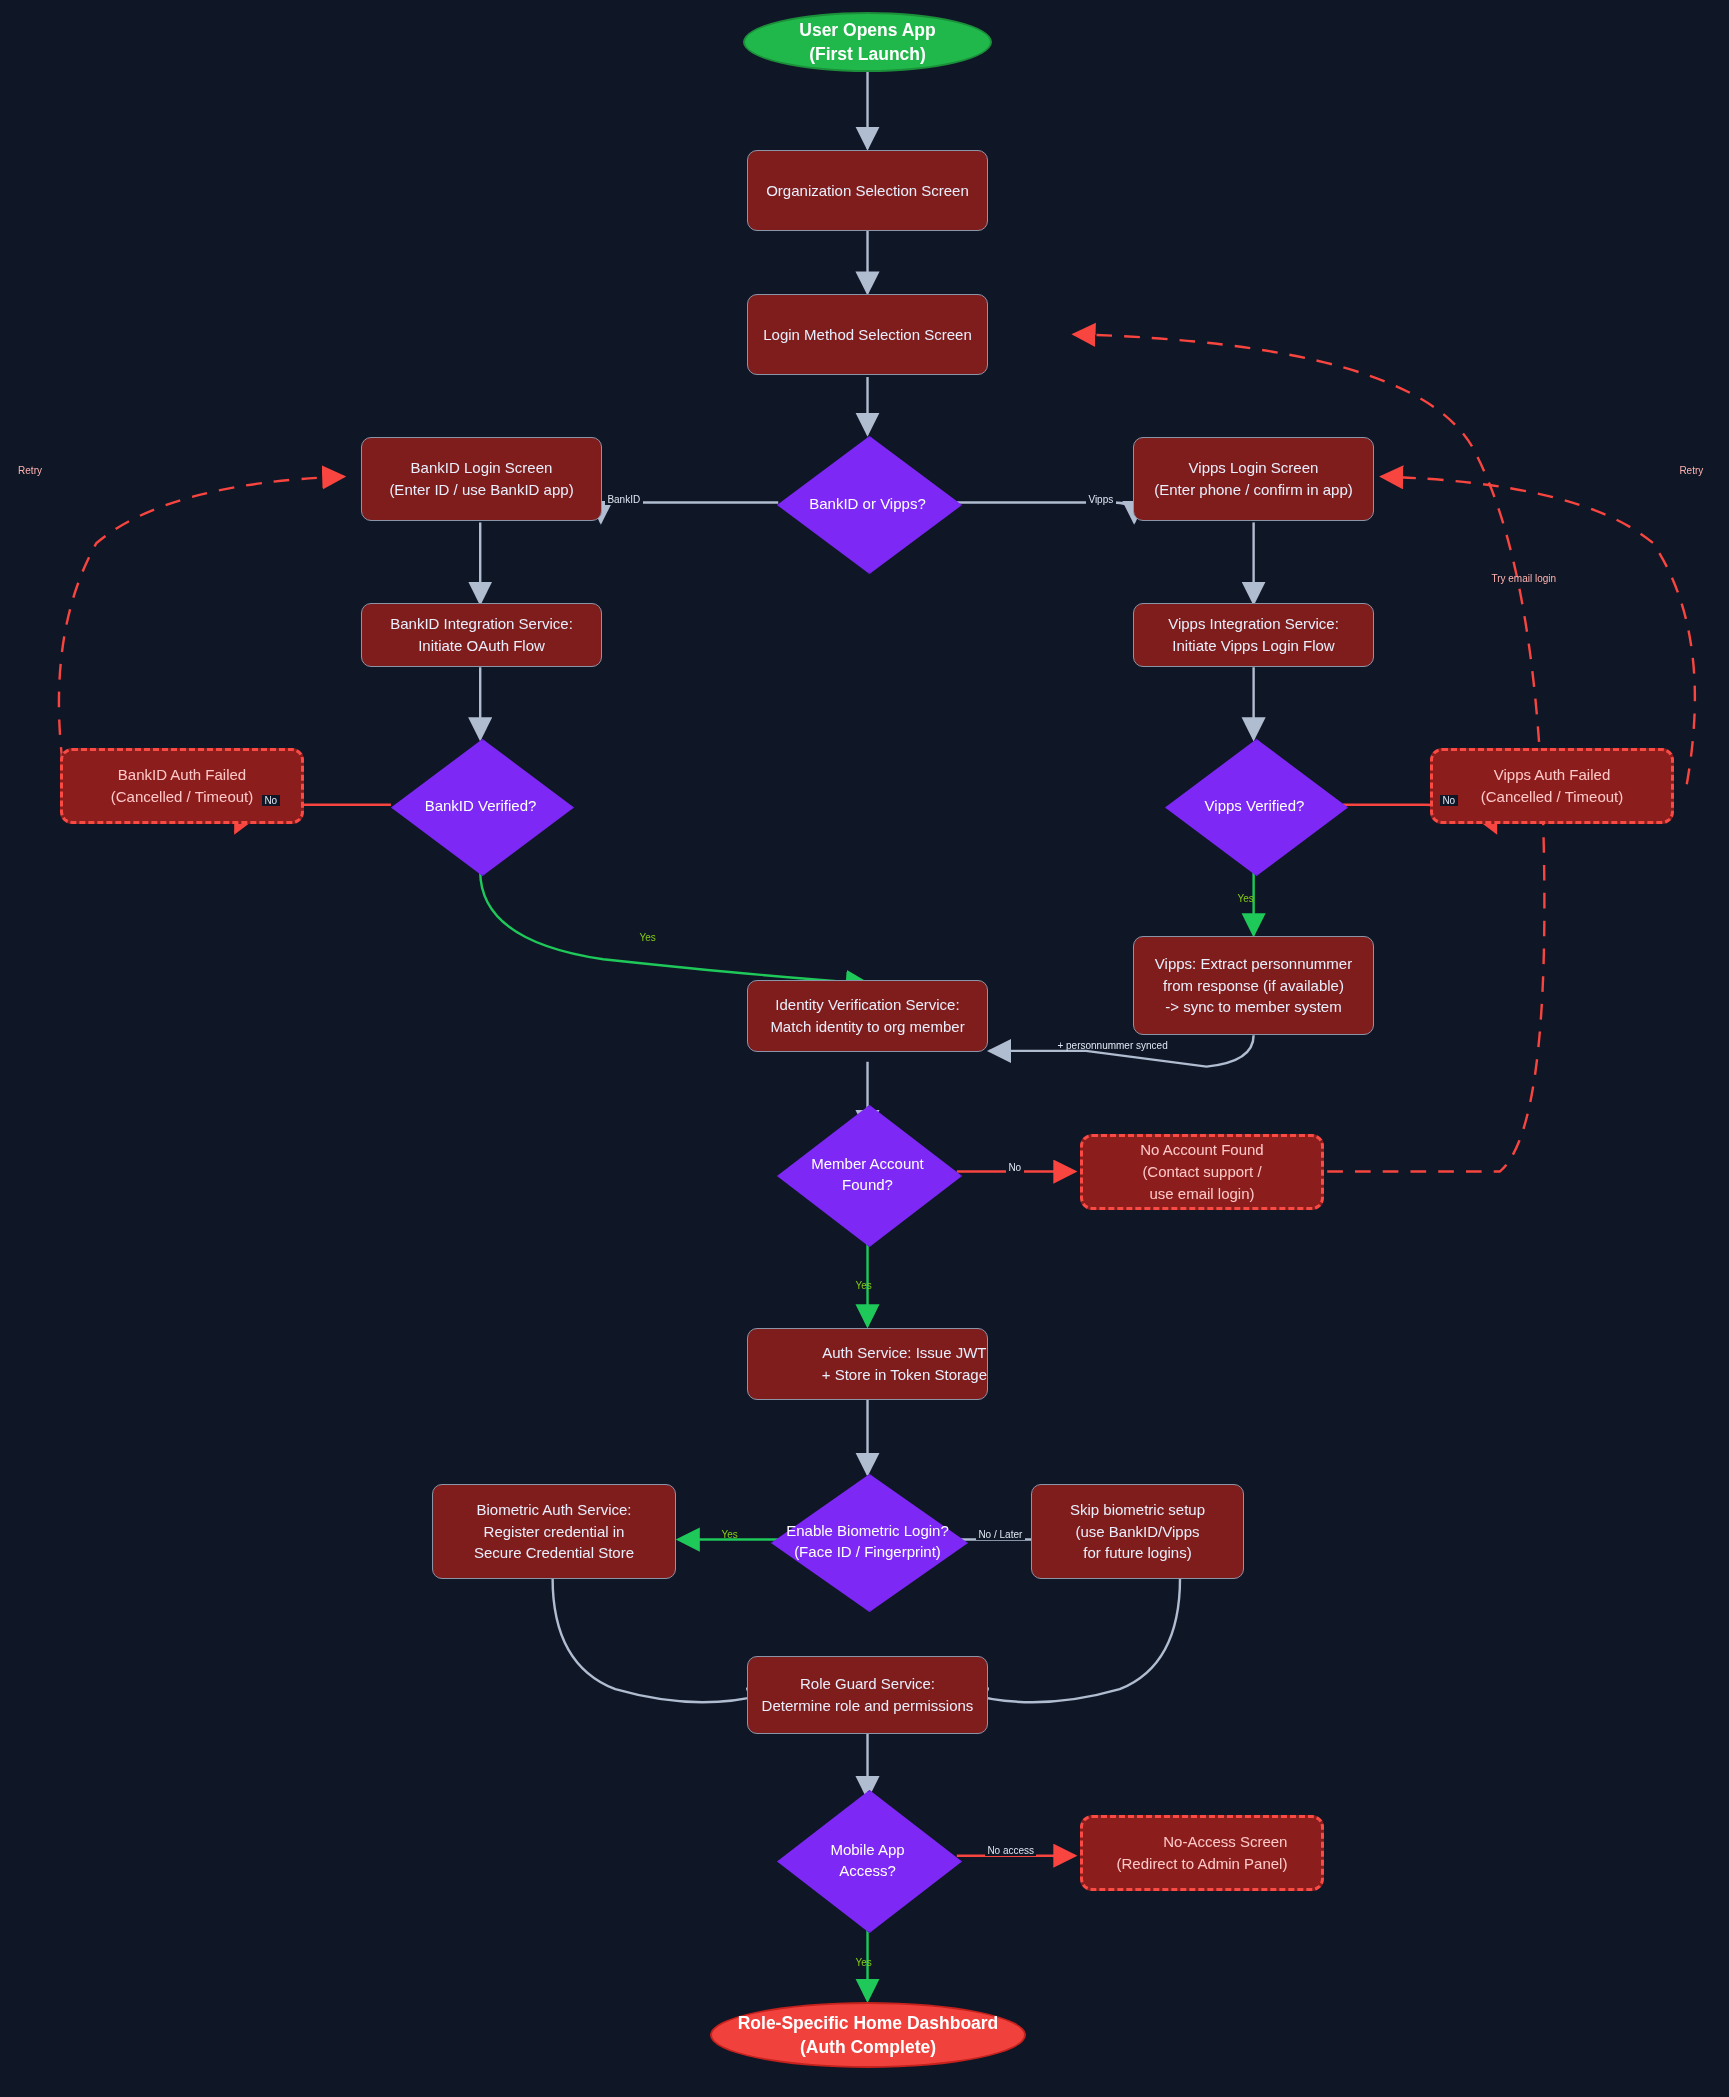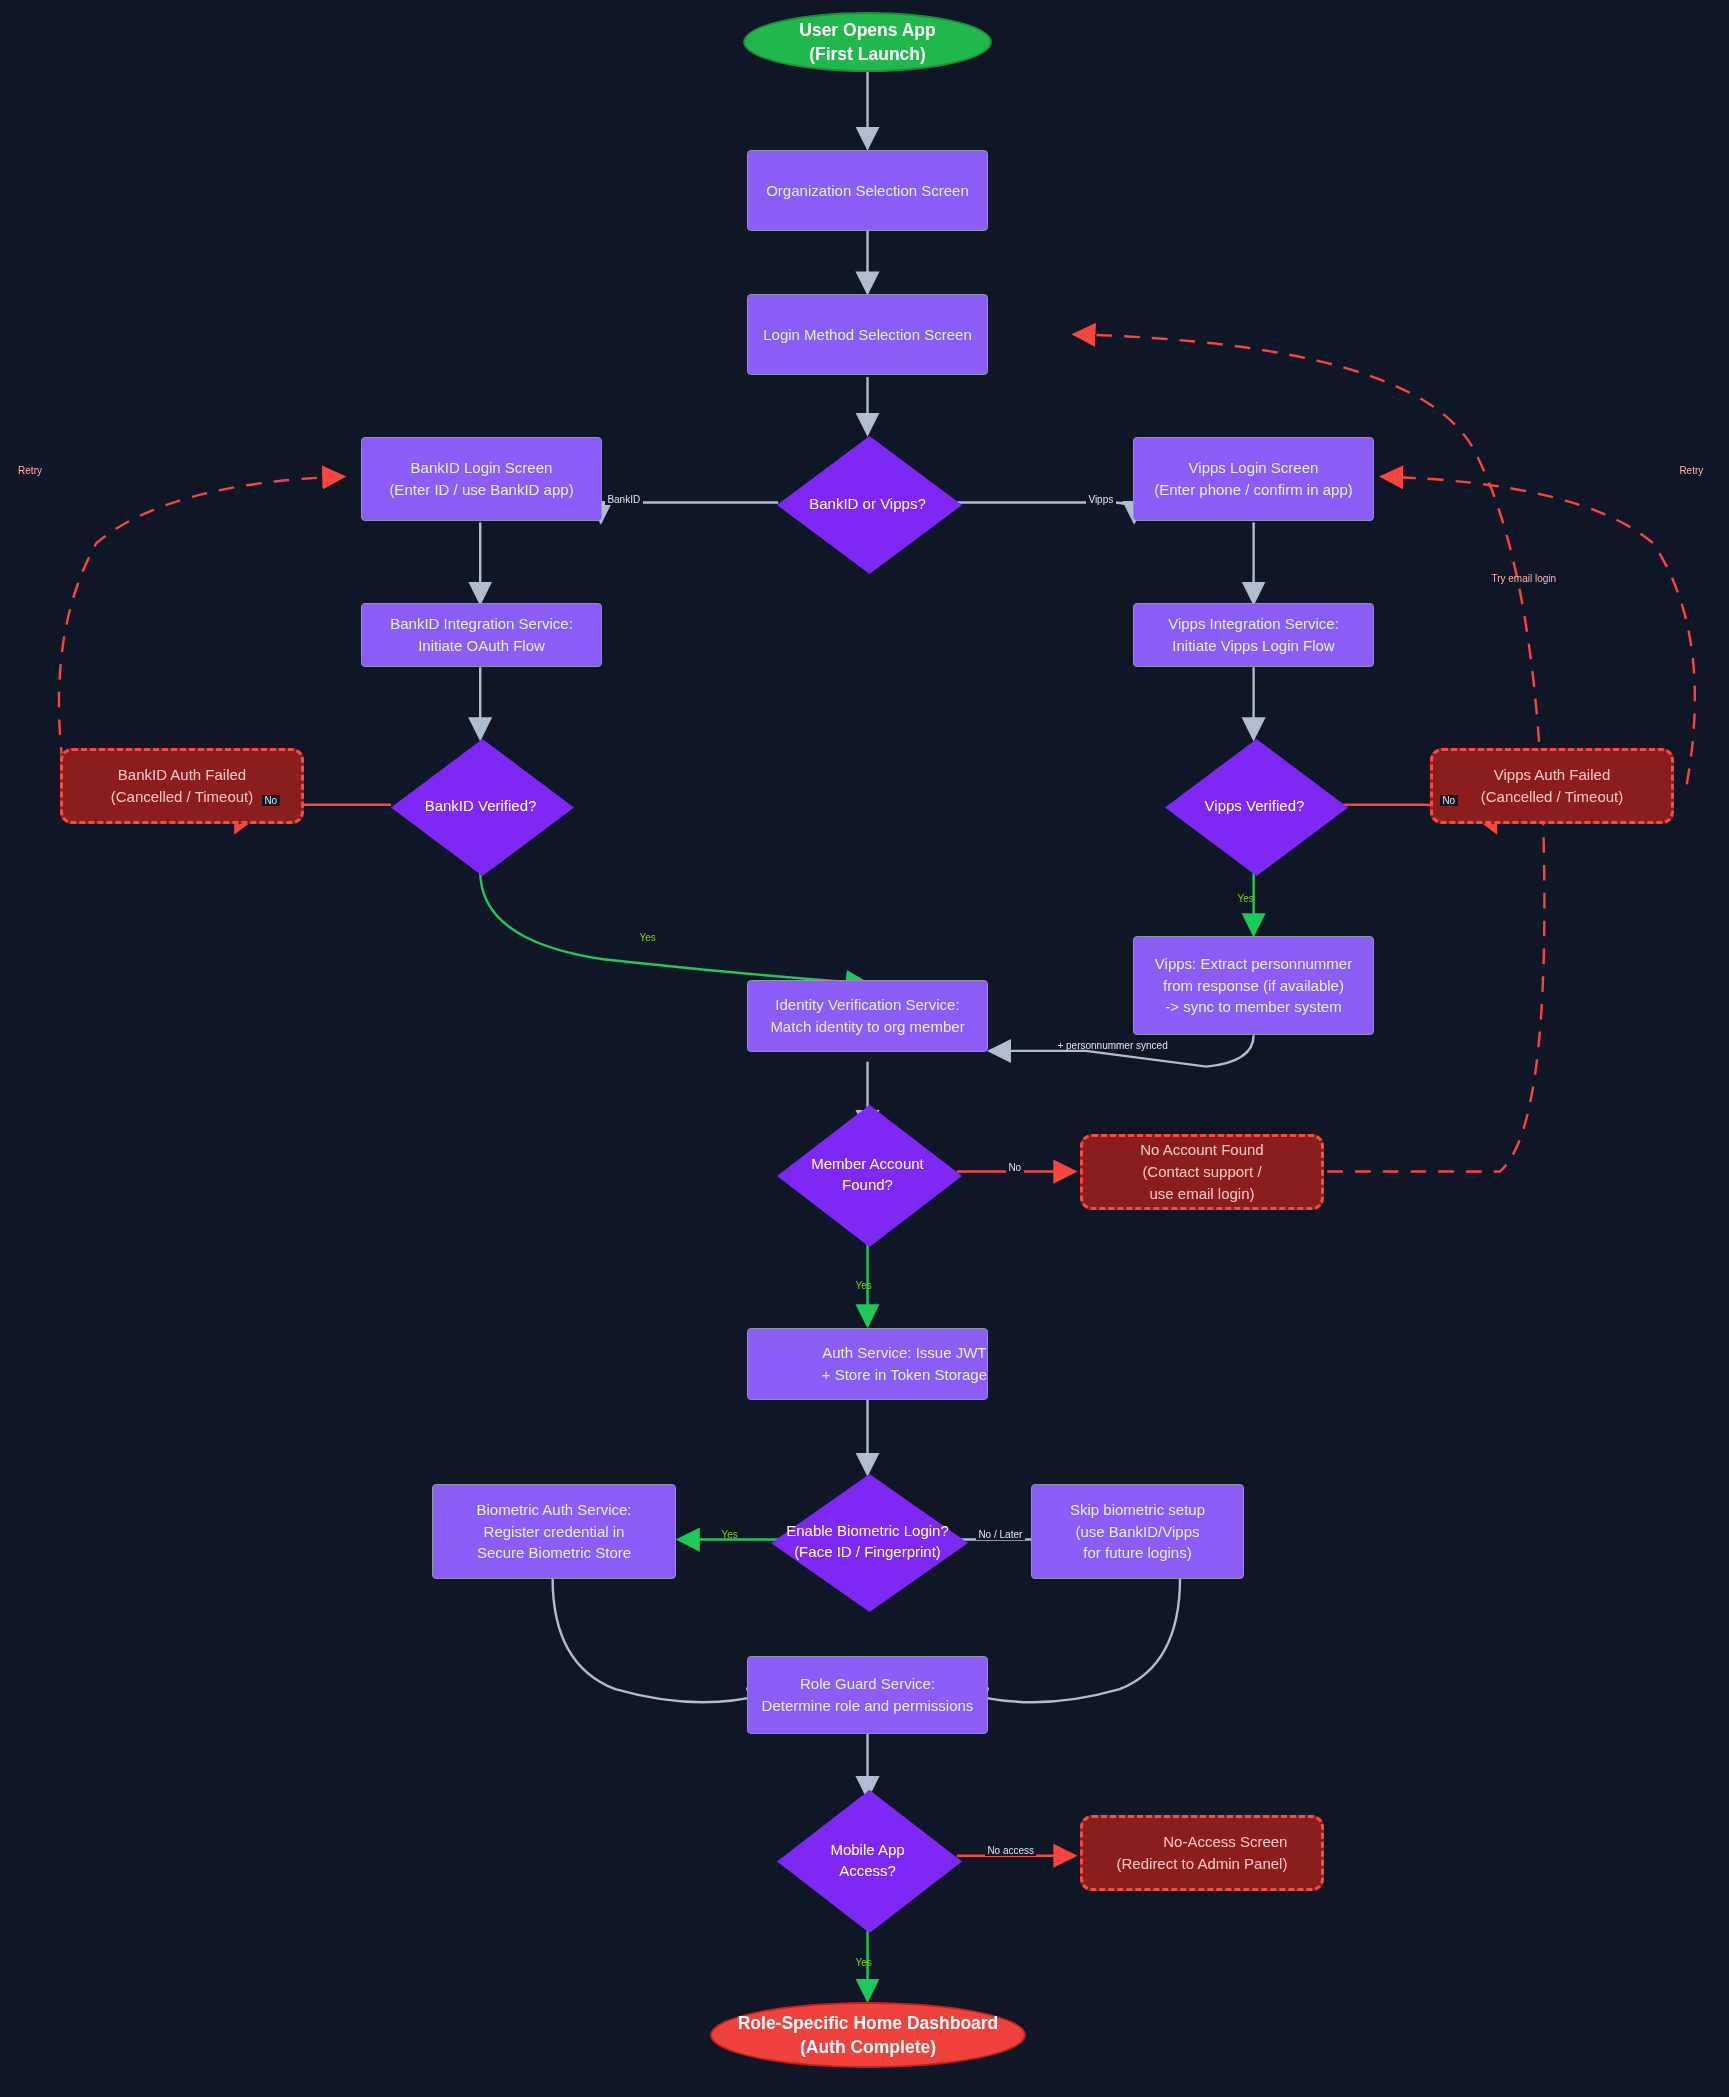--- a/index.html
+++ b/index.html
@@ -5,21 +5,21 @@
   html,body{margin:0;padding:0;background:#0f1626;}
   #stage{position:relative;width:1729px;height:2097px;background:#0f1626;
          font-family:"Liberation Sans",sans-serif;overflow:hidden;}
   svg{position:absolute;left:0;top:0;width:1729px;height:2097px;}
   .edge{fill:none;stroke:#b0bcd0;stroke-width:4;}
   .edge-green{fill:none;stroke:#1ec95a;stroke-width:4;}
   .edge-red{fill:none;stroke:#f8453f;stroke-width:4;}
   .edge-red-dash{fill:none;stroke:#f8453f;stroke-width:4;stroke-dasharray:26 20;}
   .nodebox{position:absolute;box-sizing:border-box;display:flex;align-items:center;
            justify-content:center;text-align:center;}
-  .proc{background:#8b5cf6;border:1.8px solid #8a95a8;border-radius:4px;
+  .proc{background:#7f1d1d;border:1.8px solid #8a95a8;border-radius:10px;
         color:#e8eefc;font-size:15px;line-height:1.45;}
   .err{background:#8c1d1d;border:3px dashed #fa4a44;border-radius:12px;
        color:#ffc8c8;font-size:15px;line-height:1.45;}
   .term{border-radius:50%;color:#ffffff;font-size:17.5px;font-weight:bold;line-height:1.4;}
   .term-start{background:#21b84b;border:2.4px solid #1b8f3a;}
   .term-end{background:#f0413c;border:2.4px solid #c5211d;}
   .diamond{position:absolute;display:flex;align-items:center;justify-content:center;
            text-align:center;color:#ffffff;font-size:15px;line-height:1.4;}
   .diamond .dshape{position:absolute;left:0;top:0;width:100%;height:100%;
         background:#7d28f5;border:2.4px solid #6b1fe0;
@@ -225,21 +225,21 @@
     <div class="dtext">
       <div>Enable Biometric Login?</div>
       <div>(Face ID / Fingerprint)</div>
     </div>
   </div>
 
   <div class="nodebox proc" style="left:432px;top:1484px;width:244px;height:95px;">
     <div>
       <div>Biometric Auth Service:</div>
       <div>Register credential in</div>
-      <div>Secure Biometric Store</div>
+      <div>Secure Credential Store</div>
     </div>
   </div>
 
   <div class="nodebox proc" style="left:1031px;top:1484px;width:213px;height:95px;">
     <div>
       <div>Skip biometric setup</div>
       <div>(use BankID/Vipps</div>
       <div>for future logins)</div>
     </div>
   </div>

